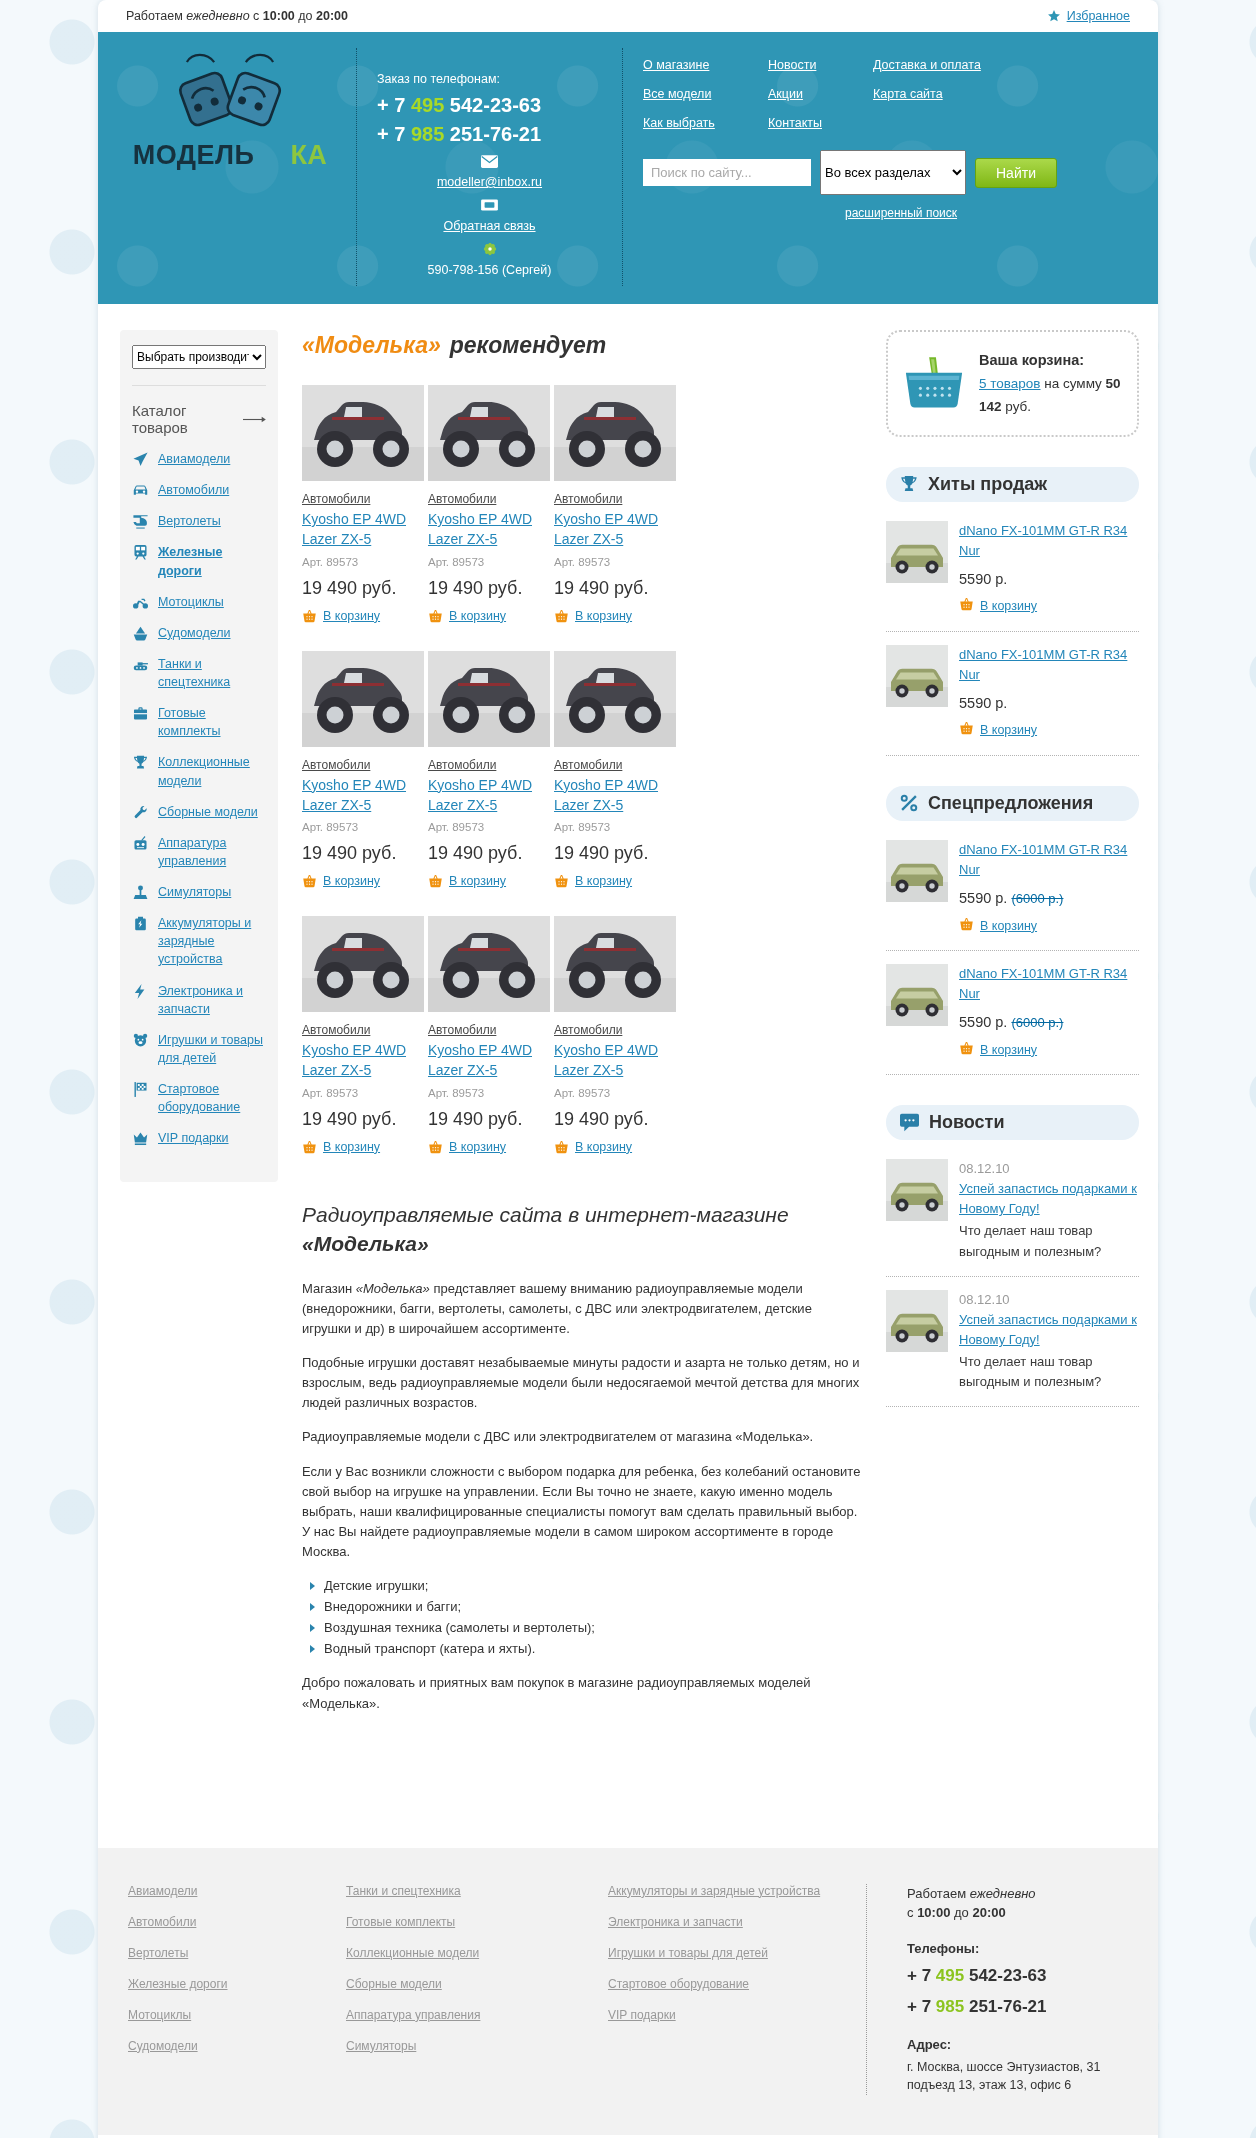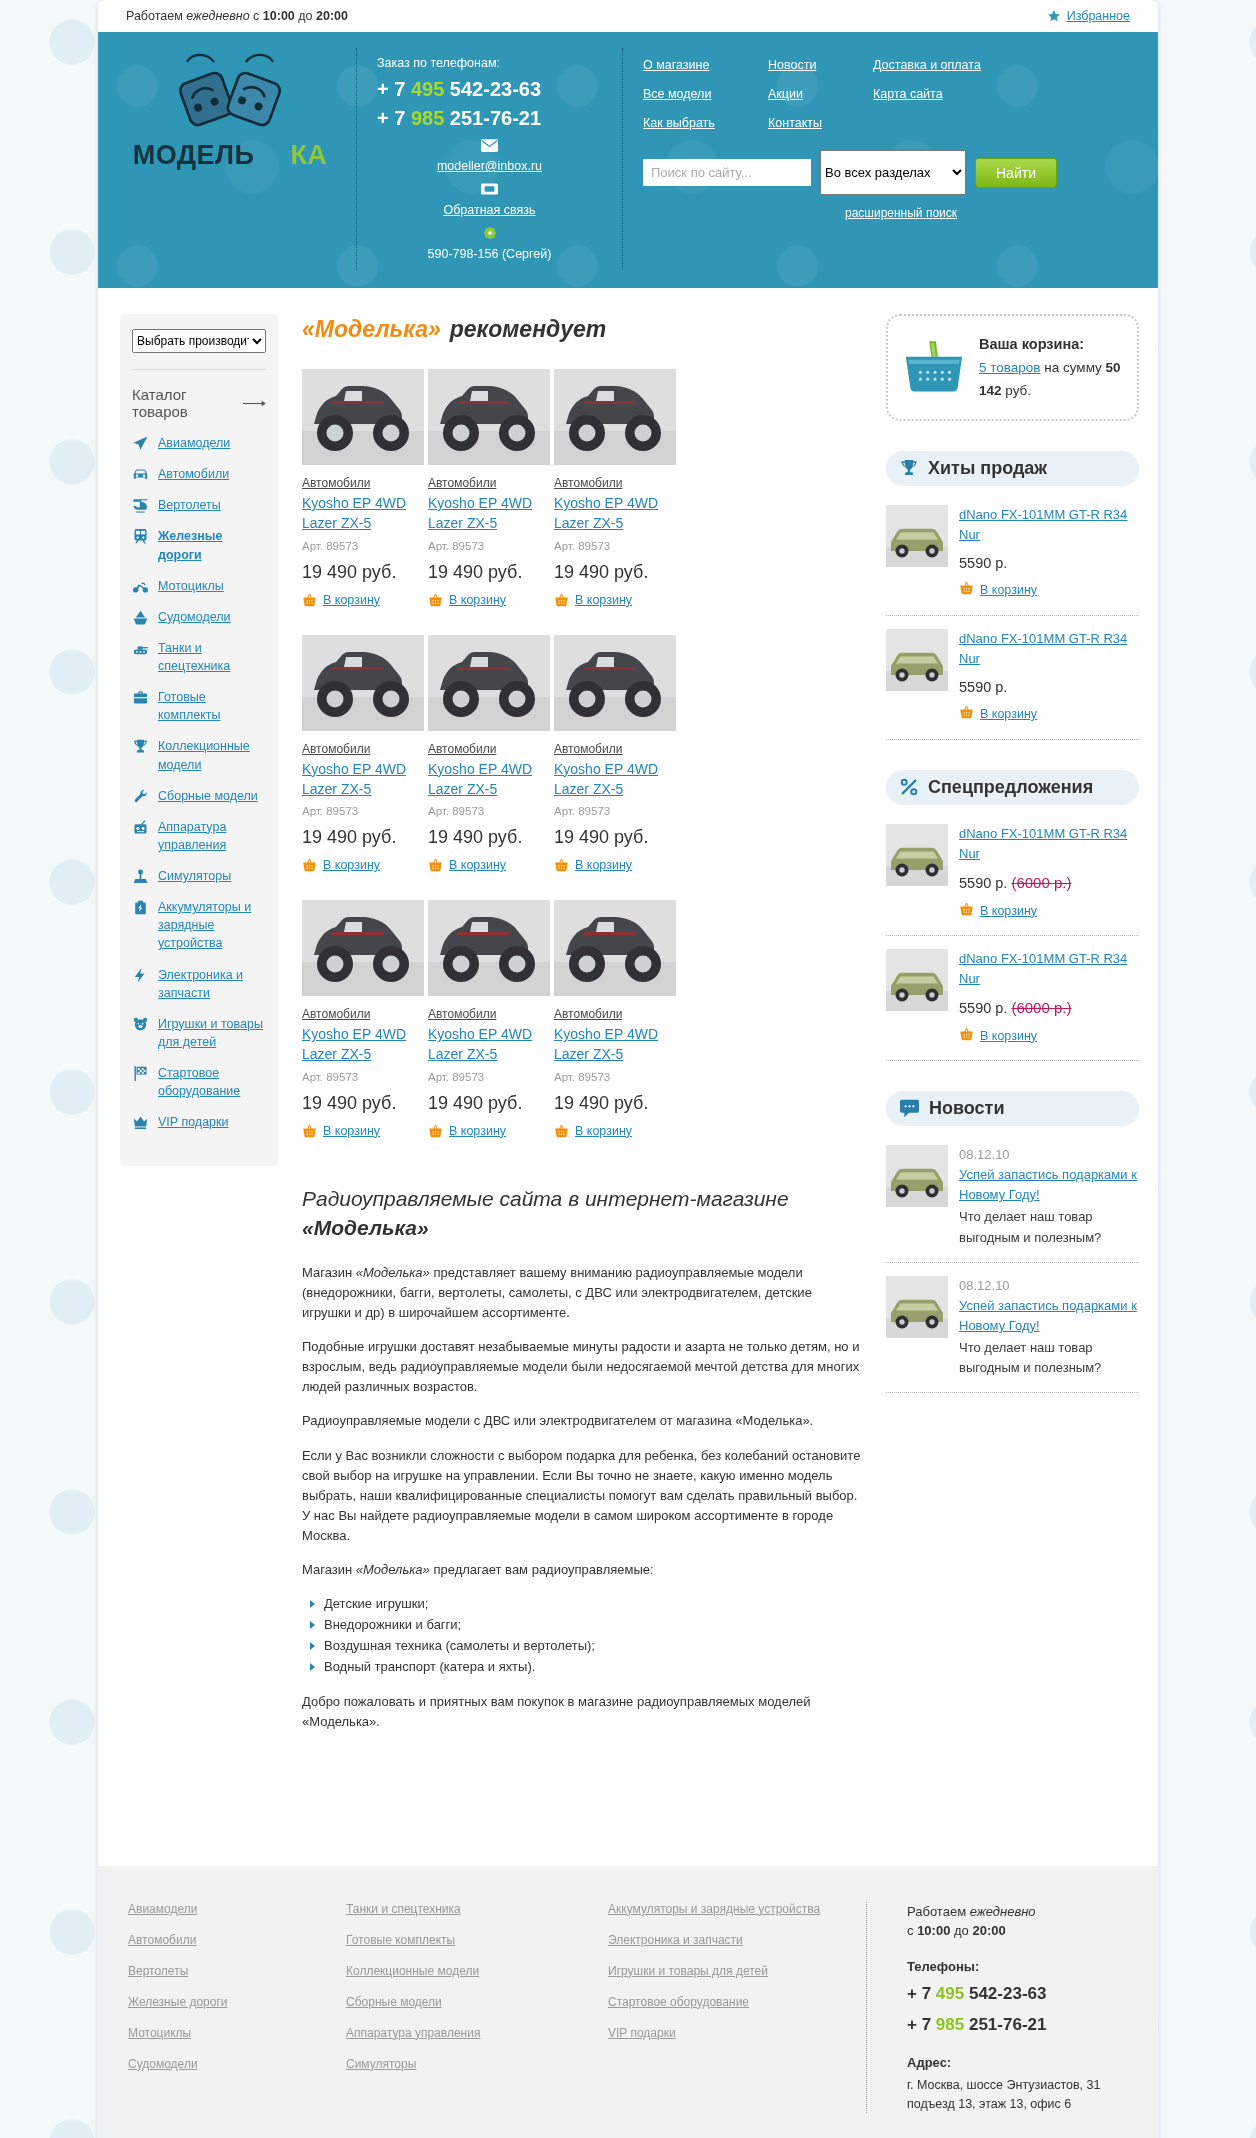--- a/index.html
+++ b/index.html
@@ -43,21 +43,21 @@
     background-size: 220px 180px;
     padding: 16px 26px 18px; display: flex; color: #fff;
   }
   .hsep { border-left: 1px dotted #11516a; margin: 0 20px; }
   .logo-block { width: 212px; display: flex; flex-direction: column; align-items: center; }
   .logo-img { width: 132px; height: 88px; }
   .logo-text { font-size: 27px; font-weight: bold; letter-spacing: .5px; margin-top: 4px; }
   .logo-text .p1 { color: #16323f; }
   .logo-text .p2 { color: #8dc63f; margin-left: 36px; }
 
-  .contacts { width: 225px; padding-top: 8px; }
+  .contacts { width: 225px; padding-top: 8px; margin-top: 16px; }
   .contacts .lbl { font-size: 12.5px; margin-bottom: 8px; }
   .phone { font-size: 20px; font-weight: bold; margin: 6px 0; white-space: nowrap; }
   .phone .code { color: #a8d928; }
   .crow { display: flex; align-items: center; gap: 7px; margin: 9px 0; font-size: 12.5px; flex-direction: column; }
   .crow a { color: #fff; text-decoration: underline; }
   .crow .skype-txt { text-decoration: none; }
   .crow .icon { color: #fff; }
   .ic-env { width: 17px; height: 13px; }
   .ic-ph { width: 17px; height: 14px; }
   .ic-sk { width: 14px; height: 14px; color: #8dc63f !important; }
@@ -148,21 +148,21 @@
   }
   .pill .icon { width: 20px; height: 20px; color: #2a7fa8; flex-shrink: 0; }
   .pill .ic-bubble { width: 21px; height: 19px; }
 
   .ritem { display: flex; gap: 11px; padding: 13px 0 14px; border-bottom: 1px dotted #b3b3b3; }
   .rthumb { width: 62px; height: 62px; flex-shrink: 0; cursor: pointer; }
   .rthumb svg { width: 100%; height: 100%; display: block; }
   .rinfo { font-size: 13px; line-height: 1.55; }
   .rinfo .rname { color: #2386b9; text-decoration: underline; display: inline-block; }
   .rinfo .rprice { margin: 7px 0; font-size: 14.5px; color: #333; }
-  .rinfo .old { color: #be185d; text-decoration: line-through; margin-left: 4px; font-size: 15px; }
+  .rinfo .old { color: #0369a1; text-decoration: line-through; margin-left: 4px; font-size: 13px; }
   .rinfo .addrow { margin-top: 2px; }
   .rinfo .ndate { color: #9a9a9a; }
   .rinfo .ntext { color: #3a3a3a; margin-top: 2px; }
 
   
   .footer { background: #f2f2f2; margin-top: auto; padding: 36px 30px 40px; display: flex; font-size: 12px; }
   .fcol { display: flex; flex-direction: column; gap: 17px; }
   .fc1 { width: 218px; }
   .fc2 { width: 262px; }
   .fc3 { width: 258px; }
@@ -863,25 +863,20 @@
           <span class="brand2">«Моделька»</span>
         </h2>
         <p>
           <span>Магазин</span>
           <span class="brand-i">«Моделька»</span>
           <span>представляет вашему вниманию радиоуправляемые модели (внедорожники, багги, вертолеты, самолеты, с ДВС или электродвигателем, детские игрушки и др) в широчайшем ассортименте.</span>
         </p>
         <p>Подобные игрушки доставят незабываемые минуты радости и азарта не только детям, но и взрослым, ведь радиоуправляемые модели были недосягаемой мечтой детства для многих людей различных возрастов.</p>
         <p>Радиоуправляемые модели с ДВС или электродвигателем от магазина «Моделька».</p>
         <p>Если у Вас возникли сложности с выбором подарка для ребенка, без колебаний остановите свой выбор на игрушке на управлении. Если Вы точно не знаете, какую именно модель выбрать, наши квалифицированные специалисты помогут вам сделать правильный выбор. У нас Вы найдете радиоуправляемые модели в самом широком ассортименте в городе Москва.</p>
-        <p>
-          <span>Магазин</span>
-          <span class="brand-i">«Моделька»</span>
-          <span>предлагает вам радиоуправляемые:</span>
-        </p>
         <ul>
 
             <li>Детские игрушки;</li>
 
             <li>Внедорожники и багги;</li>
 
             <li>Воздушная техника (самолеты и вертолеты);</li>
 
             <li>Водный транспорт (катера и яхты).</li>
 

